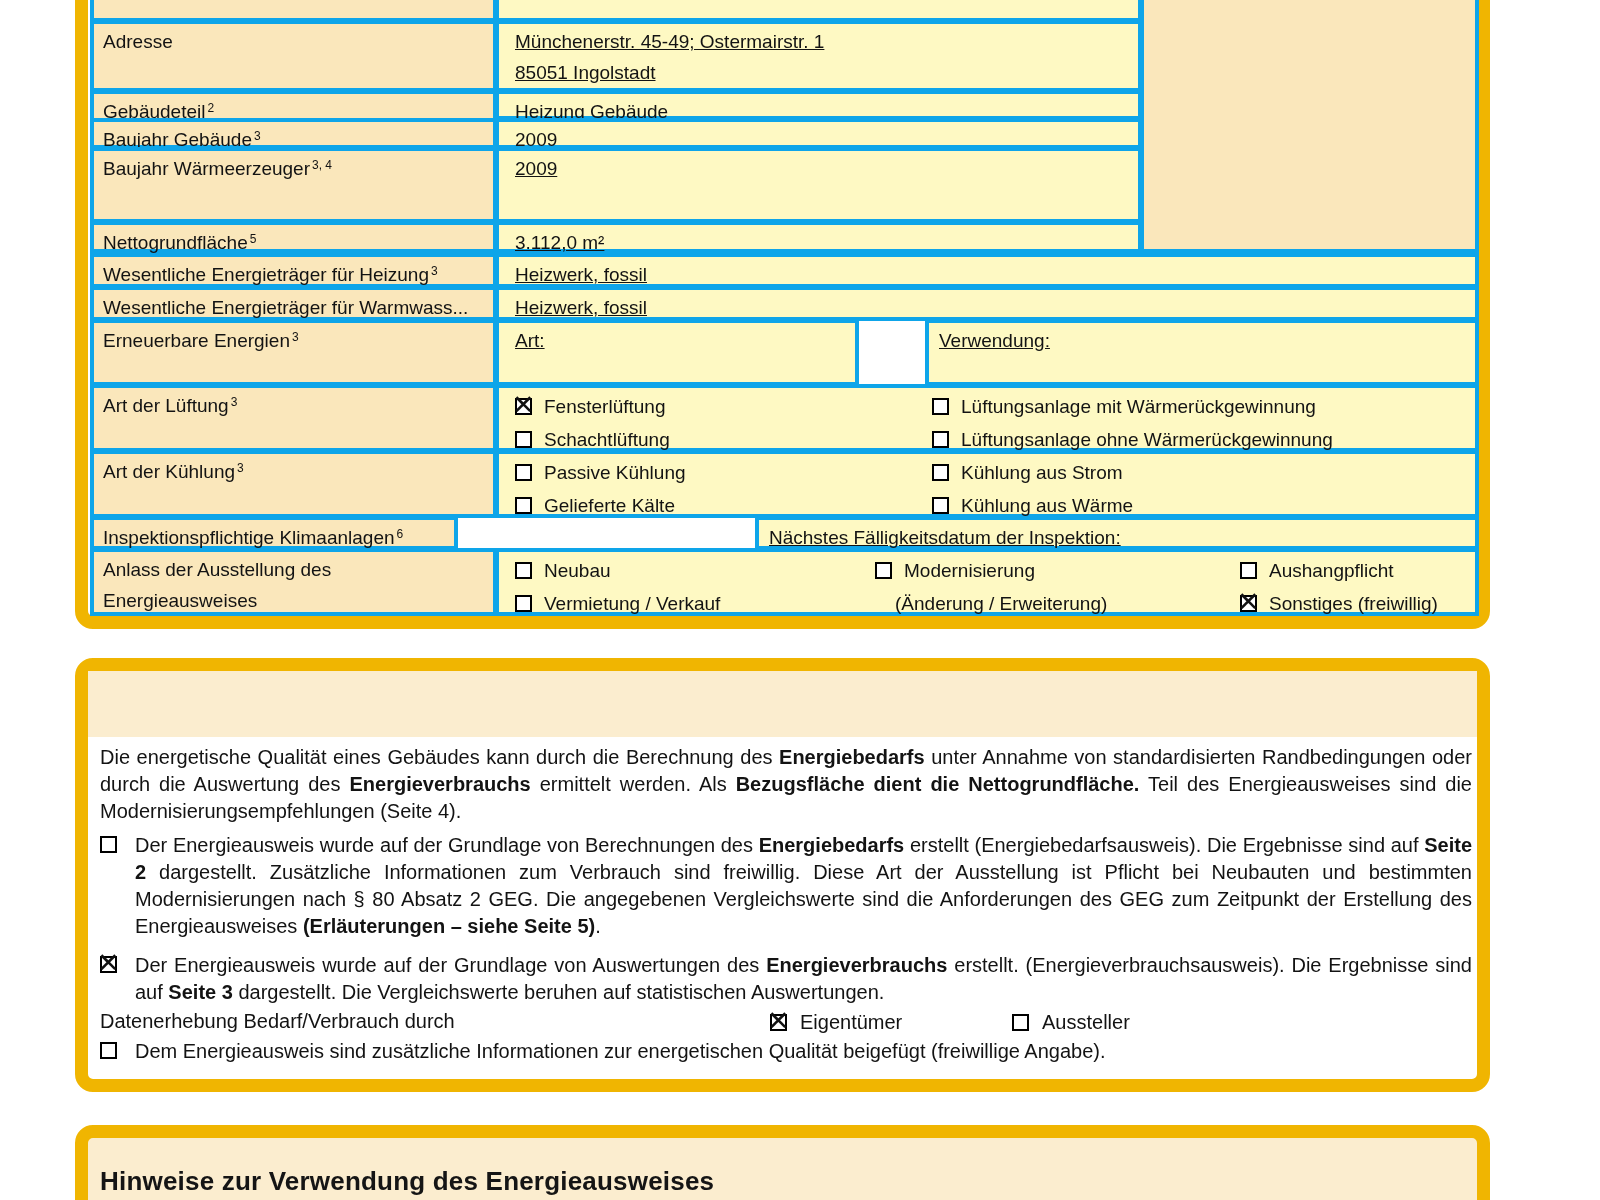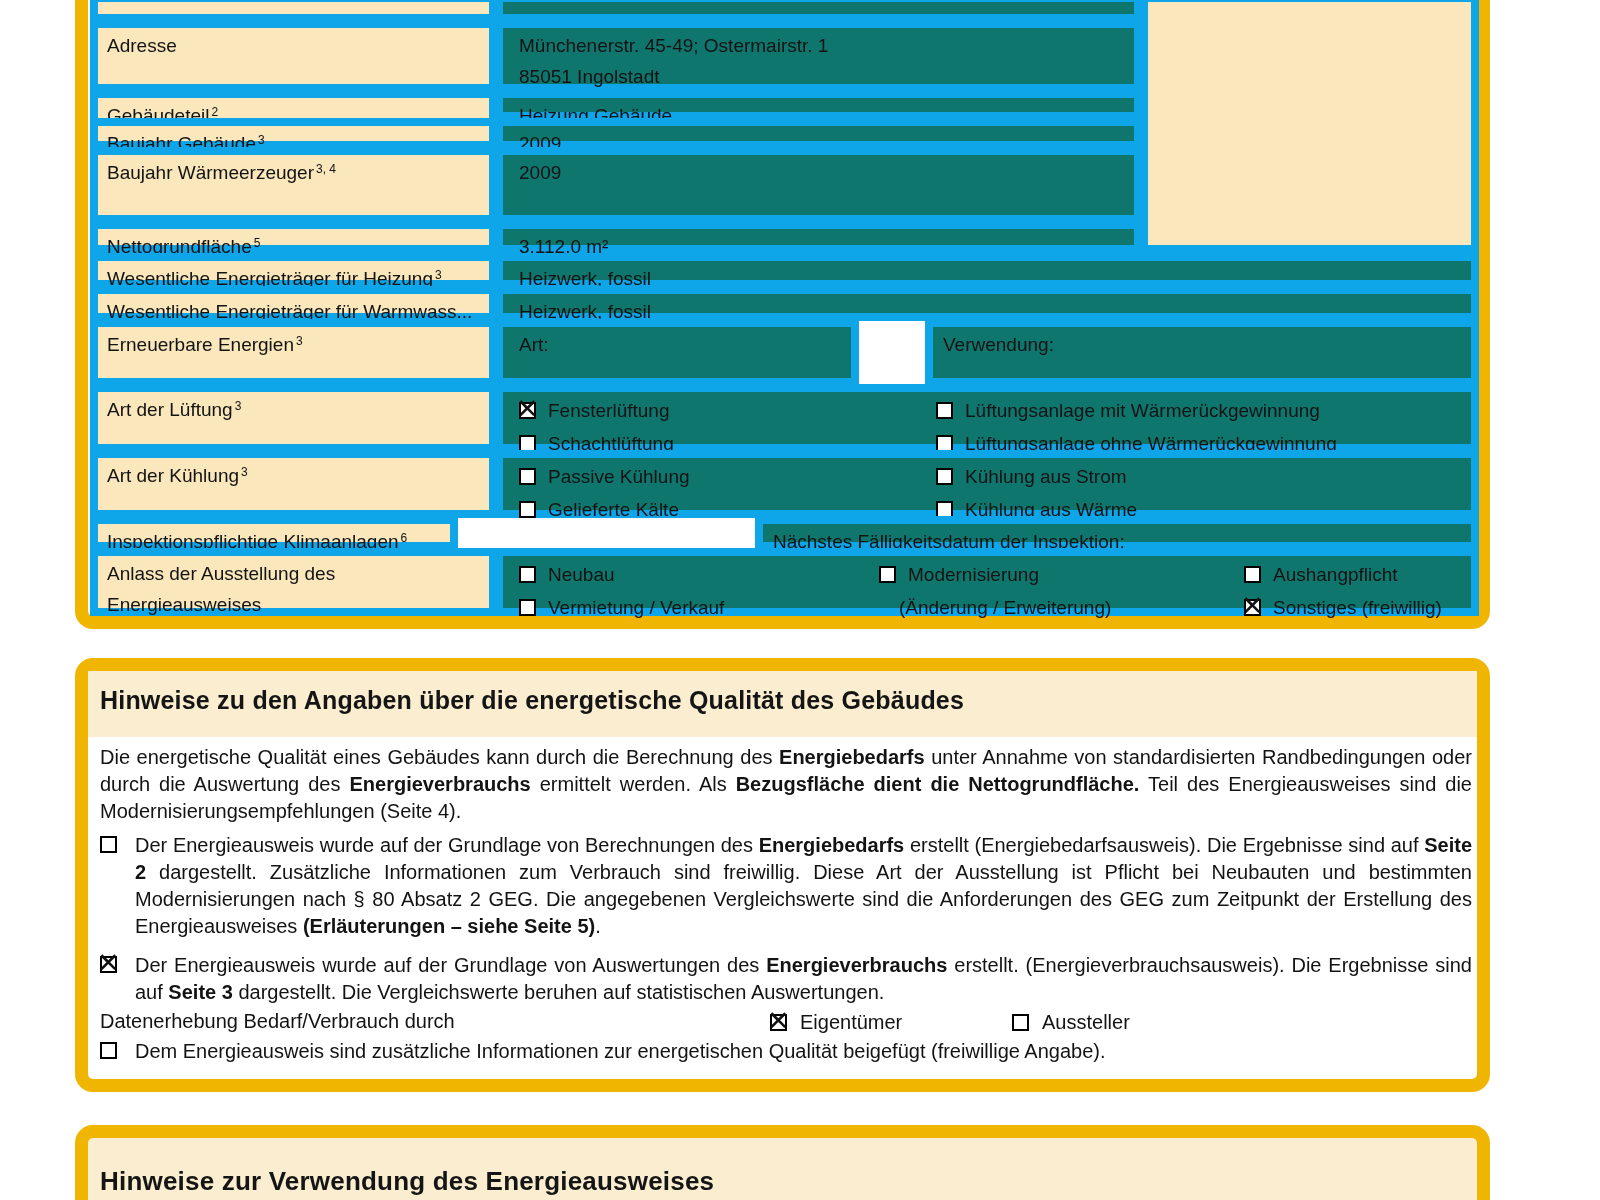--- a/index.html
+++ b/index.html
@@ -9,23 +9,23 @@
     --ink:#131313;
   }
   html,body{margin:0;padding:0;background:#fff;}
   #page{
     position:relative;width:1600px;height:1200px;overflow:hidden;background:#fff;
     font-family:"Liberation Sans",sans-serif;color:var(--ink);
   }
   .gold-box{position:absolute;box-sizing:border-box;border:13px solid var(--gold);border-radius:18px;}
   
   #tbl{position:absolute;left:90px;top:0;width:1389px;height:616px;}
-  .cell{position:absolute;box-sizing:border-box;border:8px solid #0ea5e9;font-size:19px;line-height:1.32;}
+  .cell{position:absolute;box-sizing:border-box;border:4px solid #0ea5e9;font-size:19px;line-height:1.32;}
   .beige{background:var(--beige);}
-  .white{background:#0f766e;}
+  .white{background:#fef9c3;text-decoration:underline;}
   .lab{padding:5px 10px 0 9px;}
   .val{padding:5px 10px 0 16px;}
   .fn{font-size:12px;position:relative;top:-6px;margin-left:2px;}
   
   .cb{width:17px;height:17px;border:2px solid #000;background:#fff;position:relative;display:inline-block;flex:0 0 17px;box-sizing:border-box;}
   .cb .mark{position:absolute;left:-5px;top:-9px;font-size:27px;line-height:27px;font-weight:400;color:#111;font-family:"DejaVu Sans",sans-serif;}
   .opt{display:flex;align-items:center;gap:12px;height:29px;font-size:19px;}
   .optcol{position:absolute;top:4px;display:flex;flex-direction:column;gap:4px;}
   .note-line{height:29px;display:flex;align-items:center;padding-left:20px;font-size:19px;}
   
@@ -210,21 +210,20 @@
               <span class="mark">✕</span>
             </span>
           <span>Sonstiges (freiwillig)</span>
         </div>
       </div>
     </div>
   </div>
 
   <div class="gold-box" style="left:75px;top:658px;width:1415px;height:434px;background:#fff;"></div>
   <div style="position:absolute;left:88px;top:671px;width:1389px;height:66px;background:var(--cream);"></div>
-  <div class="sec-title" style="left:100px;top:686px;">Hinweise zu den Angaben über die energetische Qualität des Gebäudes</div>
 
   <div class="para" style="left:100px;top:744px;width:1372px;">
     <span>Die energetische Qualität eines Gebäudes kann durch die Berechnung des </span><span class="b">Energiebedarfs</span><span> unter Annahme von standardisierten Randbedingungen oder durch die Auswertung des </span><span class="b">Energieverbrauchs</span><span> ermittelt werden. Als </span><span class="b">Bezugsfläche dient die Nettogrundfläche.</span><span> Teil des Energieausweises sind die Modernisierungsempfehlungen (Seite 4).</span>
   </div>
 
   <div class="chk-item" style="left:100px;top:832px;width:1372px;">
     <span class="cb">
         <span class="mark"></span>
       </span>
     <span class="txt"><span>Der Energieausweis wurde auf der Grundlage von Berechnungen des </span><span class="b">Energiebedarfs</span><span> erstellt (Energiebedarfsausweis). Die Ergebnisse sind auf </span><span class="b">Seite 2</span><span> dargestellt. Zusätzliche Informationen zum Verbrauch sind freiwillig. Diese Art der Ausstellung ist Pflicht bei Neubauten und bestimmten Modernisierungen nach § 80 Absatz 2 GEG. Die angegebenen Vergleichswerte sind die Anforderungen des GEG zum Zeitpunkt der Erstellung des Energieausweises </span><span class="b">(Erläuterungen – siehe Seite 5)</span><span>.</span></span>

